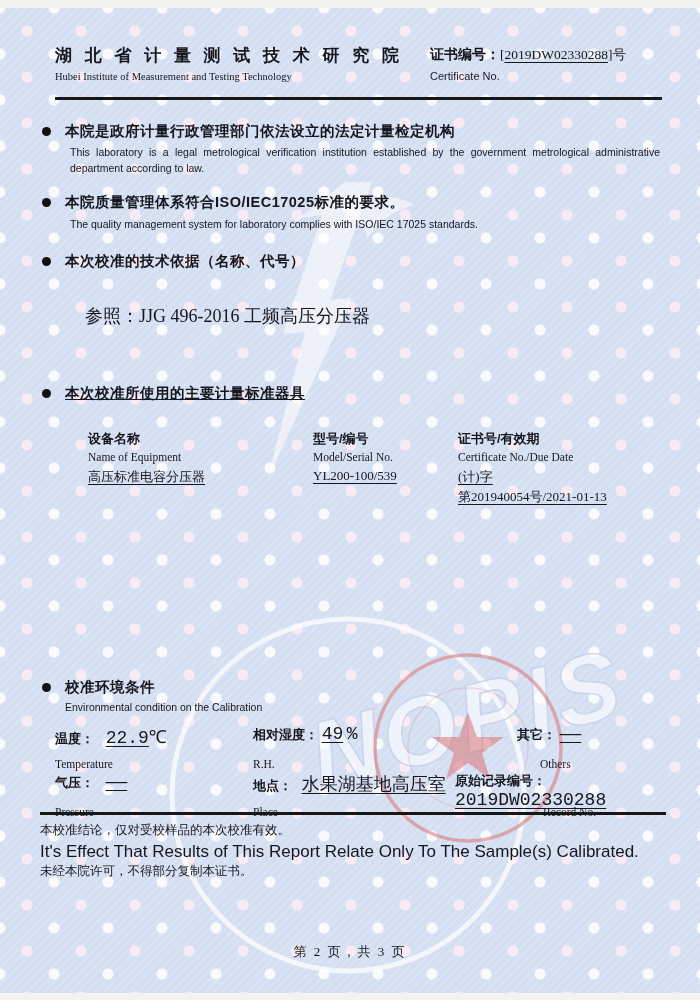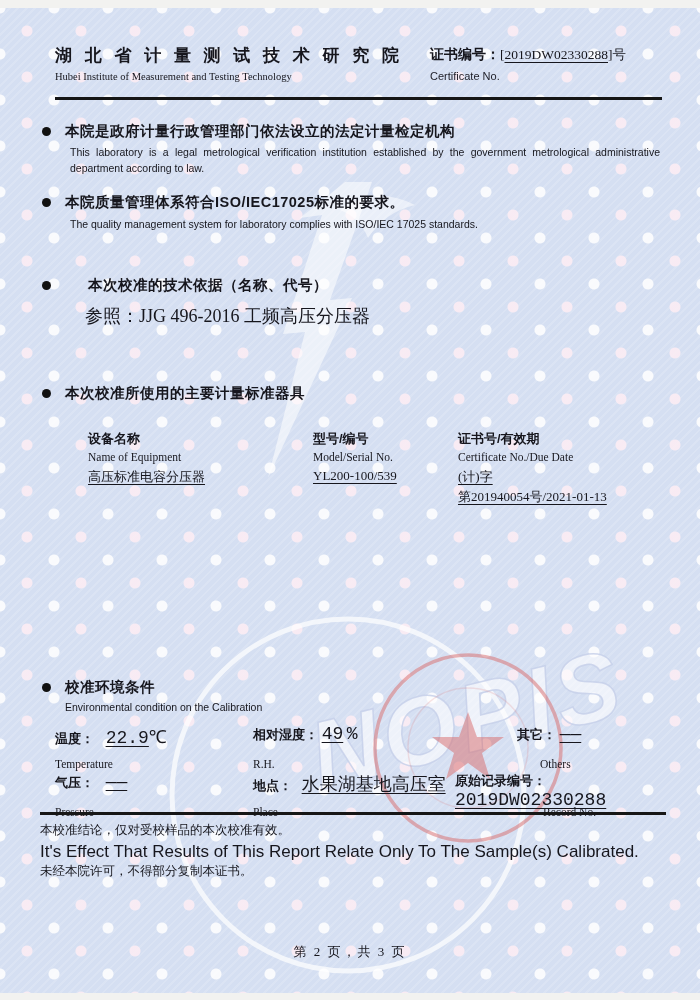--- a/index.html
+++ b/index.html
@@ -96,27 +96,27 @@
     <span class="b-cn">本院是政府计量行政管理部门依法设立的法定计量检定机构</span>
   </div>
   <div class="abs b-en just" style="left:70px; top:144px; width:590px;">This laboratory is a legal metrological verification institution established by the government metrological administrative department according to law.</div>
 
   <div class="abs bullet-row" style="left:42px; top:193px; right:40px;">
     <span class="dot"></span>
     <span class="b-cn">本院质量管理体系符合ISO/IEC17025标准的要求。</span>
   </div>
   <div class="abs b-en" style="left:70px; top:216px; width:590px;">The quality management system for laboratory complies with ISO/IEC 17025 standards.</div>
 
-  <div class="abs bullet-row" style="left:42px; top:276px; right:40px;gap:23px;">
+  <div class="abs bullet-row" style="left:42px; top:252px; right:40px;">
     <span class="dot"></span>
     <span class="b-cn">本次校准的技术依据（名称、代号）</span>
   </div>
   <div class="abs serif" style="left:85px; top:304px; font-size:18px;">参照：JJG 496-2016  工频高压分压器</div>
 
-  <div class="abs bullet-row" style="left:42px; top:384px; right:40px;">
+  <div class="abs bullet-row" style="left:42px; top:384px; right:40px;text-decoration:underline;">
     <span class="dot"></span>
     <span class="b-cn">本次校准所使用的主要计量标准器具</span>
   </div>
 
   <div class="abs" style="left:88px; top:430px; width:215px;">
     <div class="tbl-hcn">设备名称</div>
     <div class="tbl-hen">Name of Equipment</div>
     <div class="tbl-val u">高压标准电容分压器</div>
   </div>
   <div class="abs" style="left:313px; top:430px; width:135px;">

